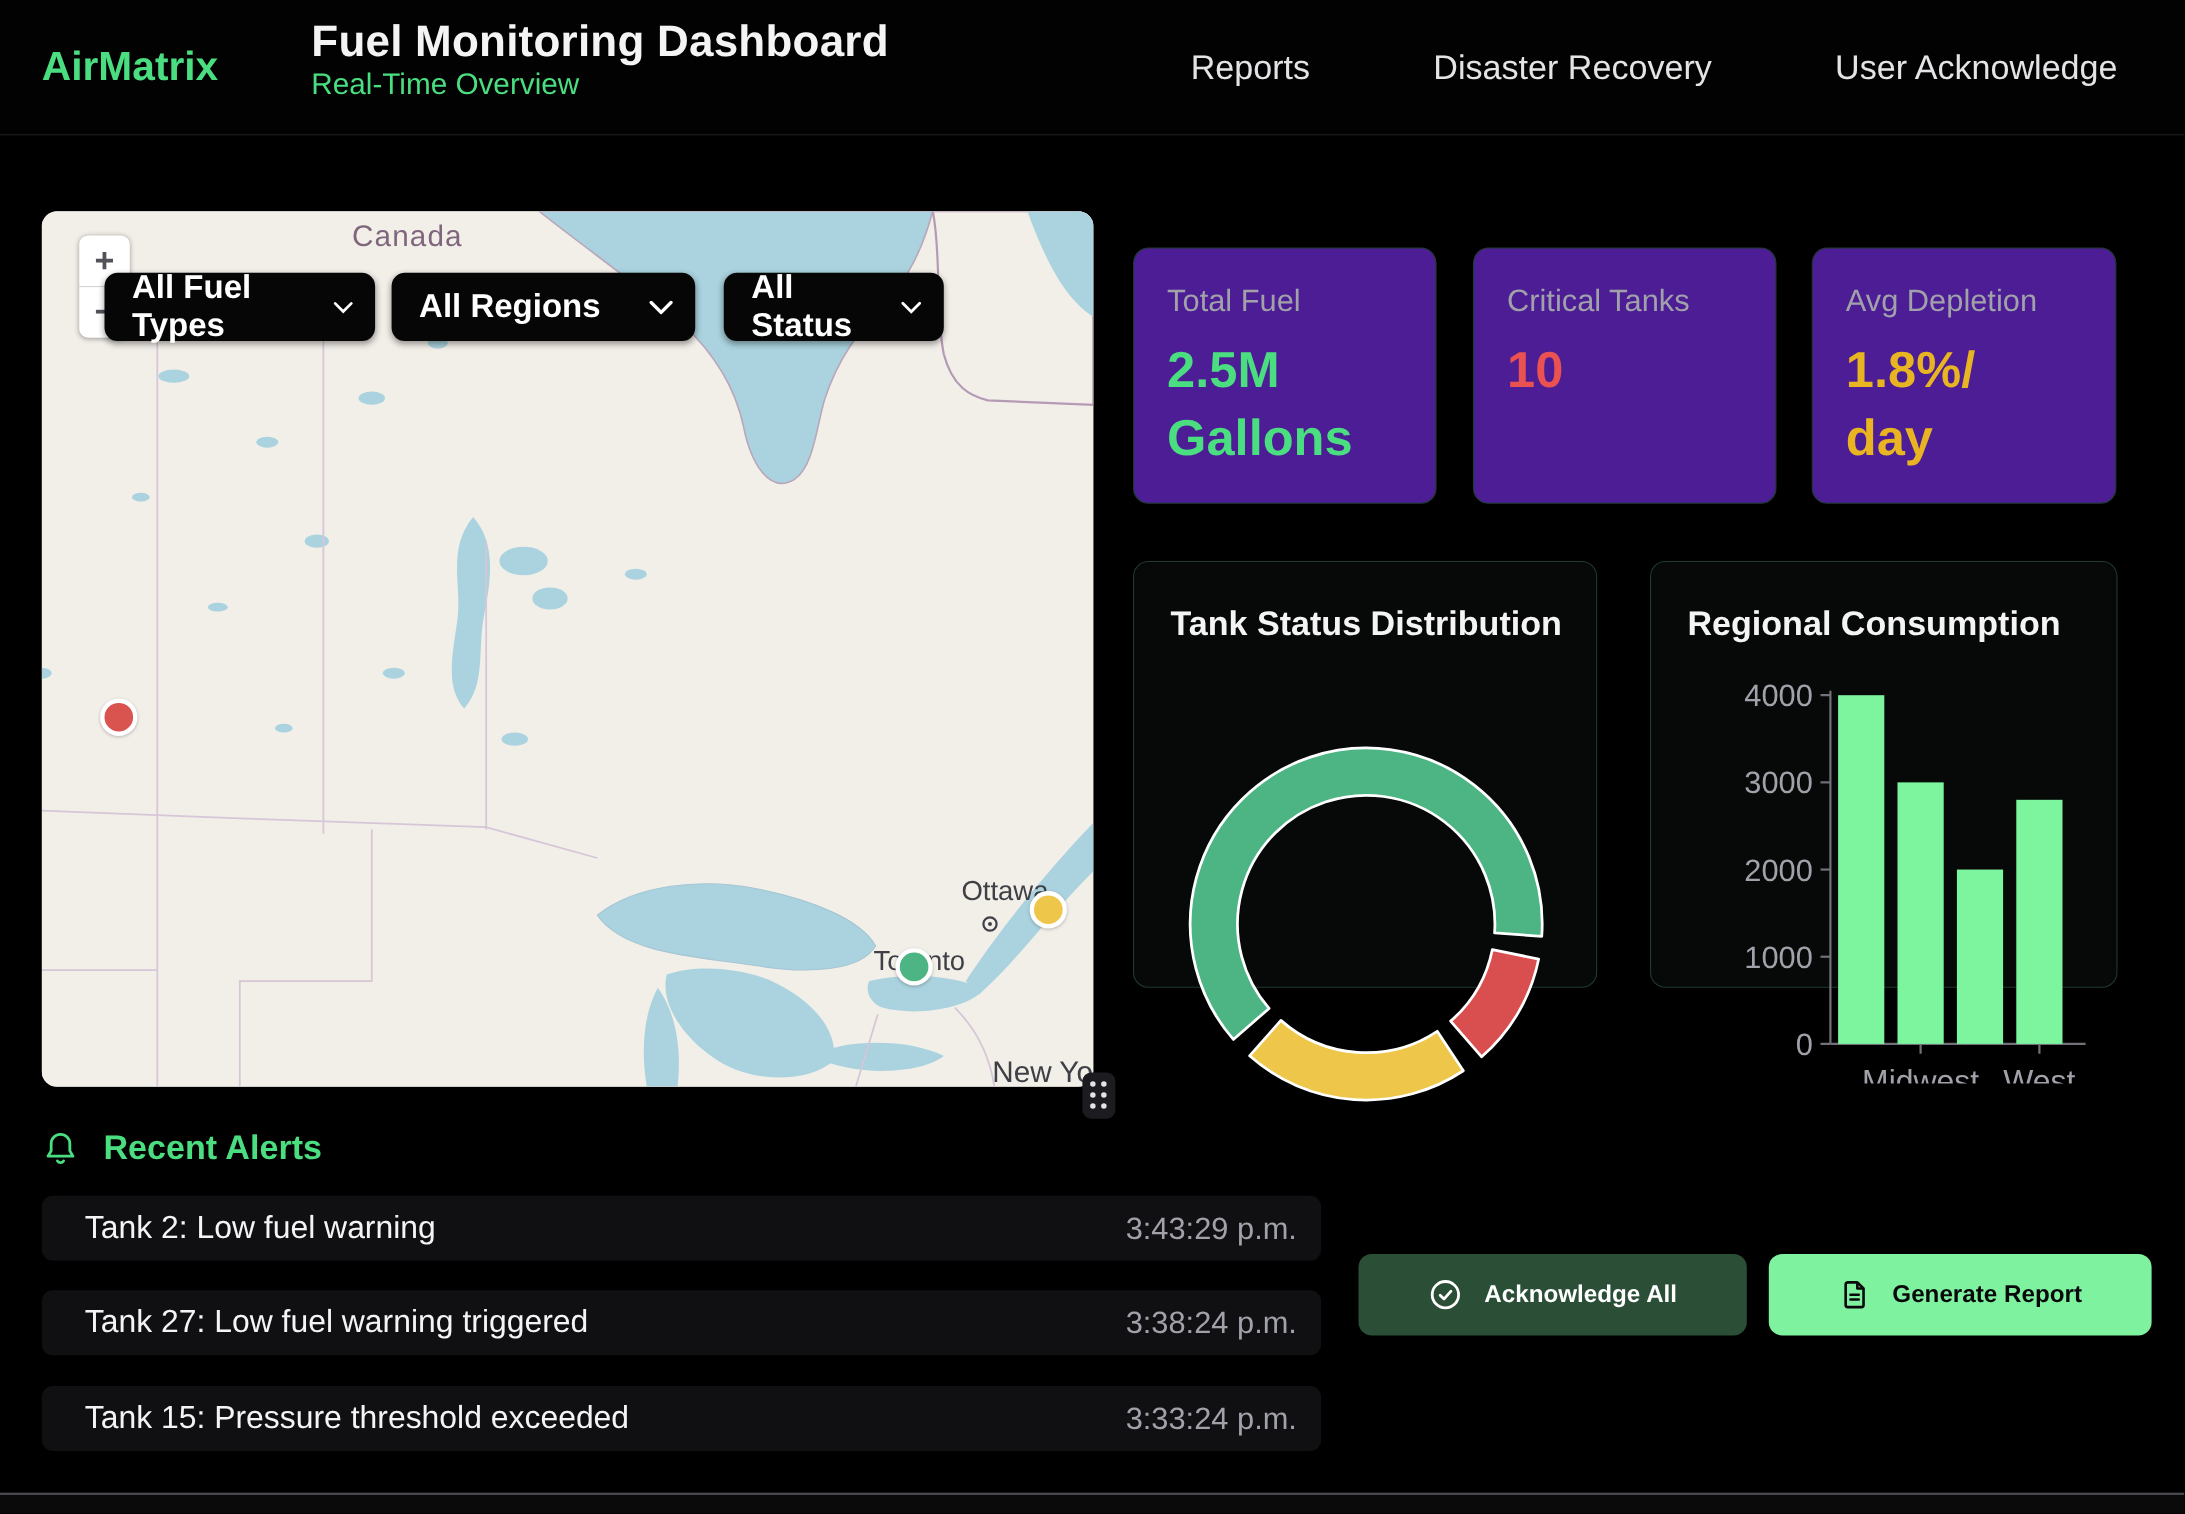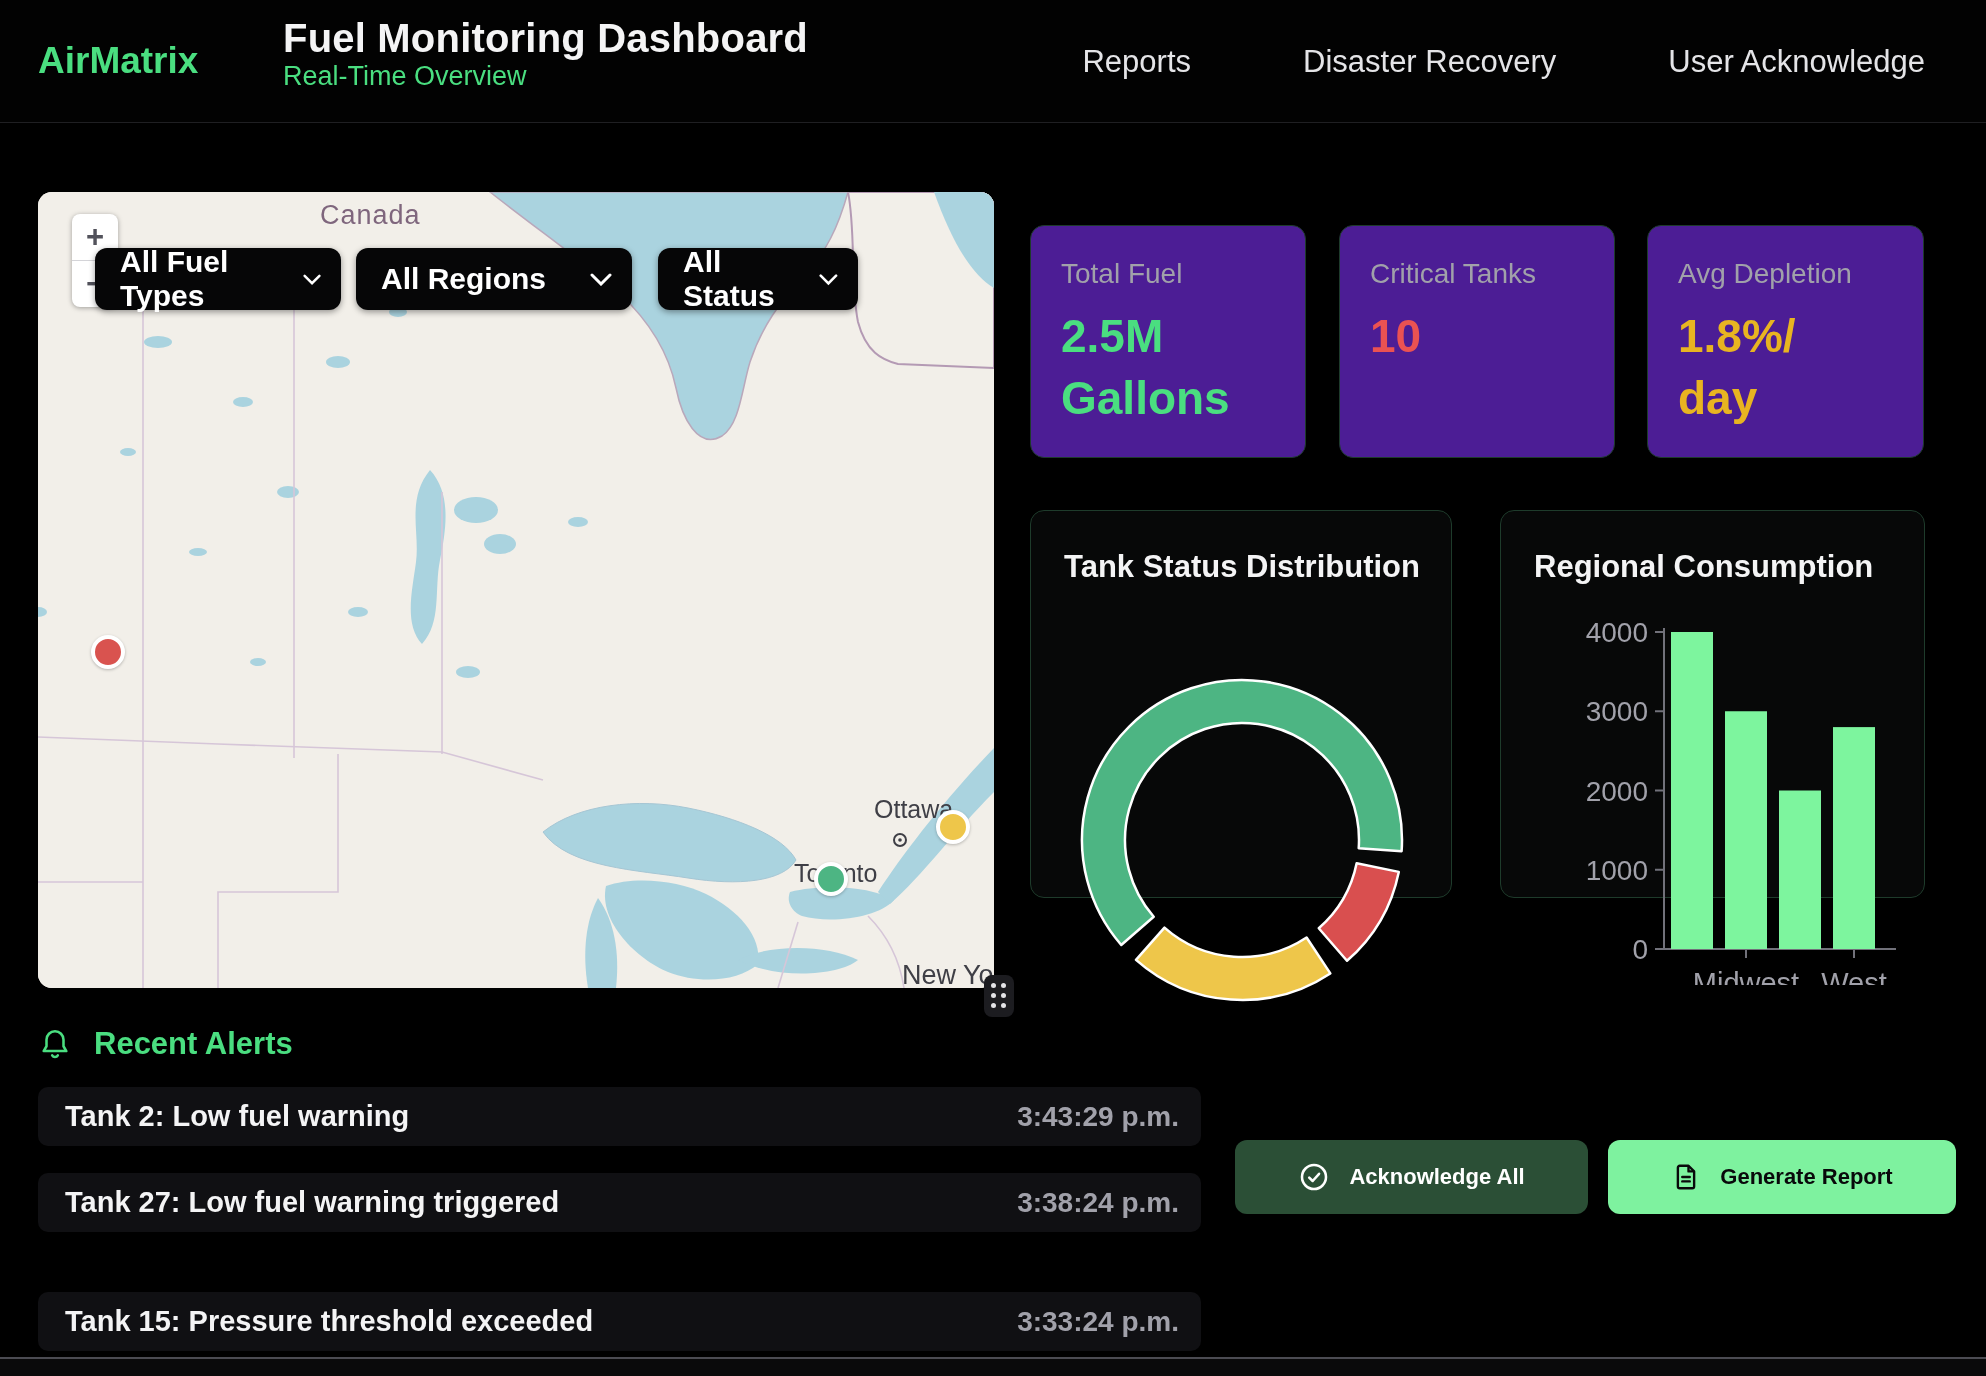--- a/index.html
+++ b/index.html
@@ -50,21 +50,21 @@
   
   .chart-card { position:absolute; top:510px; height:388px; background:#070808;
                 border:1px solid #1e3b2b; border-radius:14px; }
   .chart-title { color:#f4f4f5; font-size:31px; font-weight:700; margin:38px 0 0 33px; }
 
   
   .alerts-header { position:absolute; left:38px; top:1026px; display:flex; align-items:center; gap:22px; }
   .alerts-title { color:#4ade80; font-size:31px; font-weight:700; }
   .alert-row { position:absolute; left:38px; width:1163px; height:59px; background:#101013;
                border-radius:10px; display:flex; align-items:center; justify-content:space-between;
-               padding:0 22px 0 27px; cursor:pointer;font-weight:bold; }
+               padding:0 22px 0 39px; cursor:pointer; }
   .alert-text { color:#f4f4f5; font-size:29px; }
   .alert-time { color:#a1a1aa; font-size:28px; }
 
   
   .btn { position:absolute; top:1140px; height:74px; border-radius:12px; border:none;
          display:flex; align-items:center; justify-content:center; gap:19px;
          font-family:inherit; font-size:22px; font-weight:700; cursor:pointer;text-align:right; }
   .btn-ack { left:1235px; width:353px; background:#2b4f36; color:#fff; }
   .btn-gen { left:1608px; width:348px; background:#7ef29f; color:#09090b; }
 
@@ -249,21 +249,21 @@
     <span class="alerts-title">Recent Alerts</span>
   </div>
   <div class="alert-row" style="top:1087px;">
     <span class="alert-text">Tank 2: Low fuel warning</span>
     <span class="alert-time">3:43:29 p.m.</span>
   </div>
   <div class="alert-row" style="top:1173px;">
     <span class="alert-text">Tank 27: Low fuel warning triggered</span>
     <span class="alert-time">3:38:24 p.m.</span>
   </div>
-  <div class="alert-row" style="top:1292px;">
+  <div class="alert-row" style="top:1260px;">
     <span class="alert-text">Tank 15: Pressure threshold exceeded</span>
     <span class="alert-time">3:33:24 p.m.</span>
   </div>
 
   <button class="btn btn-ack">
     <svg width="32" height="32" viewBox="0 0 24 24">
       <circle cx="12" cy="12" r="9" fill="none" stroke="#fff" stroke-width="1.9"></circle>
       <path d="M8.4 12.4 L11 15 L15.8 9.6" fill="none" stroke="#fff" stroke-width="1.9" stroke-linecap="round" stroke-linejoin="round"></path>
     </svg>
     <span>Acknowledge All</span>

